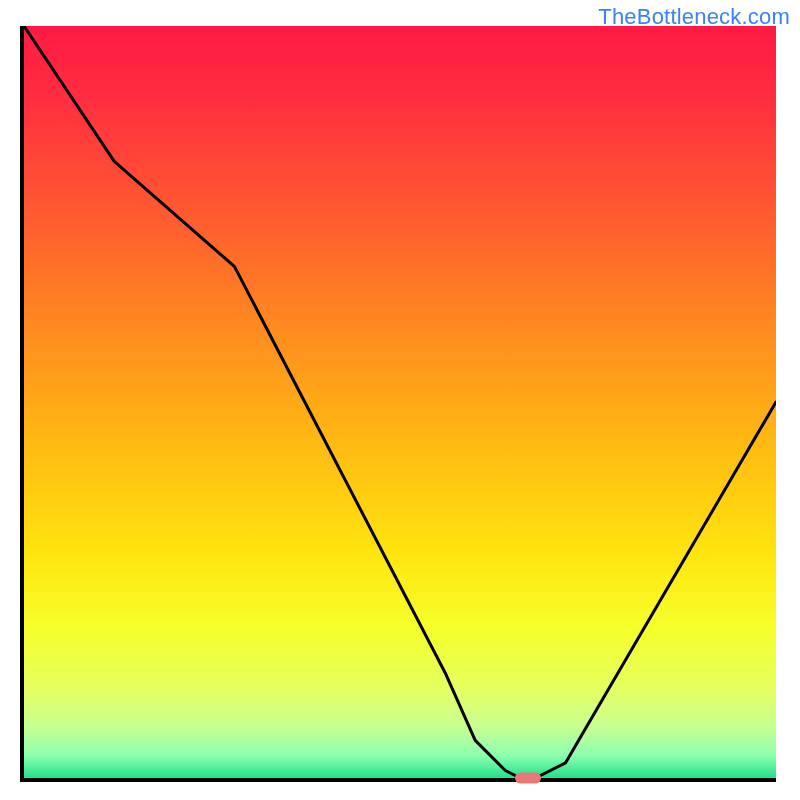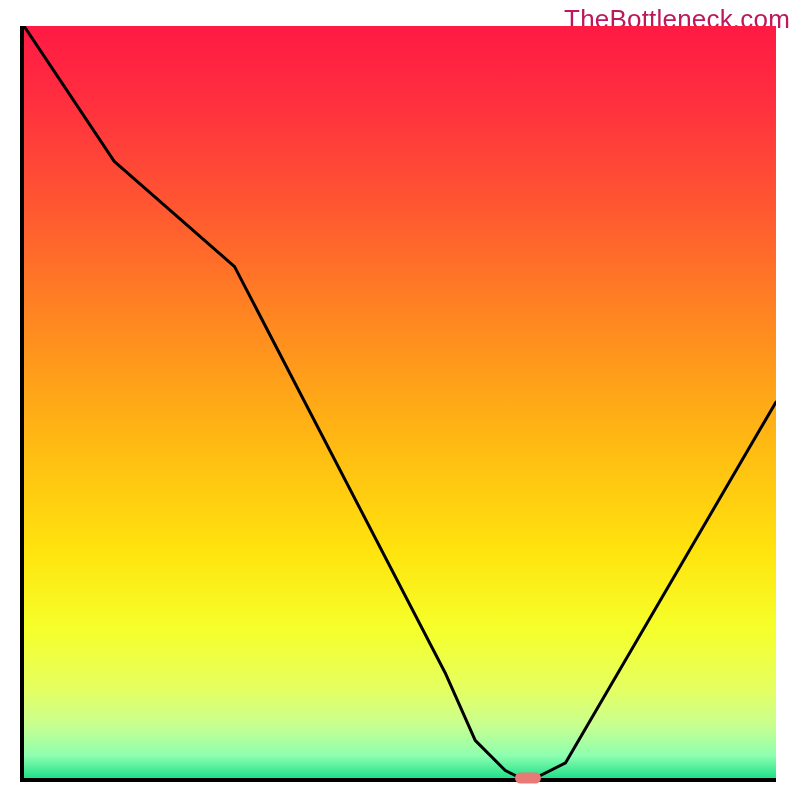--- a/index.html
+++ b/index.html
@@ -12,22 +12,22 @@
   }
   .container {
     position: relative;
     width: 800px;
     height: 800px;
   }
   .watermark {
     position: absolute;
     top: 4px;
     right: 10px;
-    font-size: 26px;
-    color: #be185d;
+    font-size: 22px;
+    color: #3b82f6;
     font-weight: 400;
     letter-spacing: 0.2px;
   }
   .plot {
     position: absolute;
     left: 20px;
     top: 26px;
     width: 756px;
     height: 756px;
     border-left: 4px solid #000;

